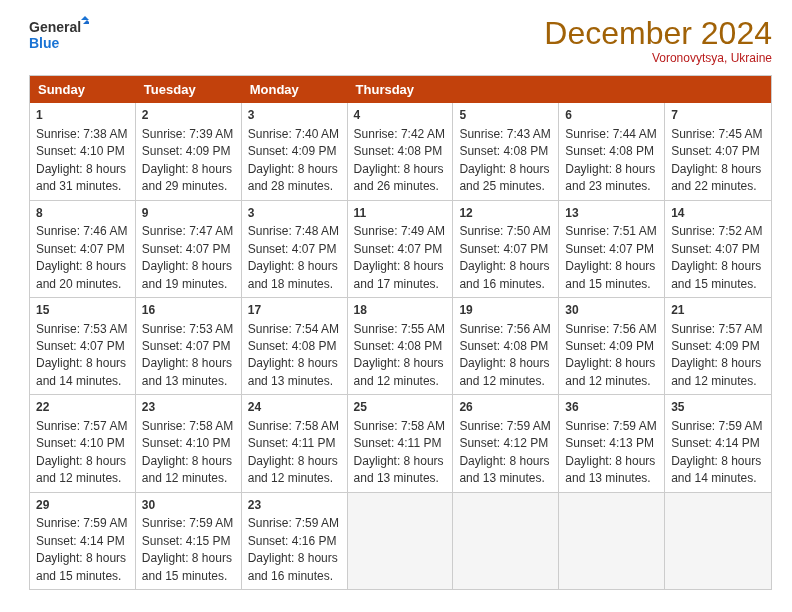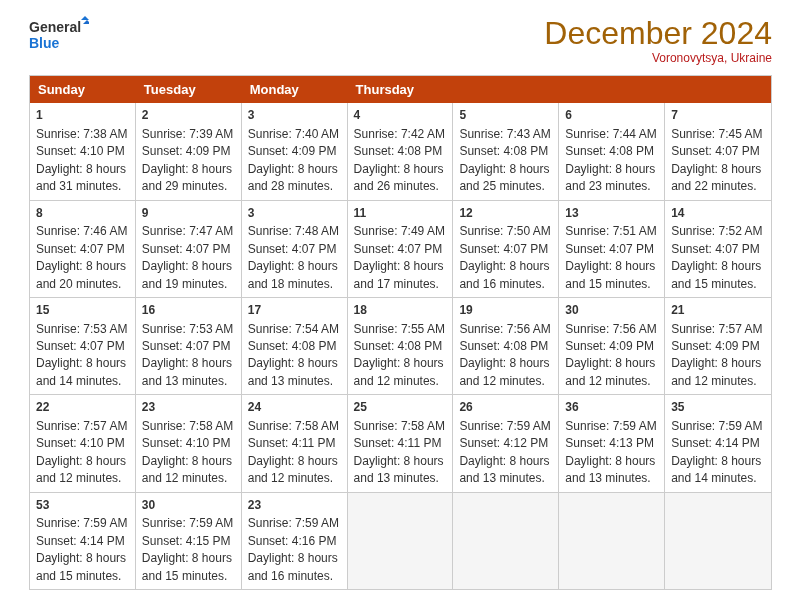--- a/index.html
+++ b/index.html
@@ -156,21 +156,21 @@
         <div class="cal-row">
           <div class="cal-cell"><span class="day-num">22</span><span class="info">Sunrise: 7:57 AM<br>Sunset: 4:10 PM<br>Daylight: 8 hours and 12 minutes.</span></div>
           <div class="cal-cell"><span class="day-num">23</span><span class="info">Sunrise: 7:58 AM<br>Sunset: 4:10 PM<br>Daylight: 8 hours and 12 minutes.</span></div>
           <div class="cal-cell"><span class="day-num">24</span><span class="info">Sunrise: 7:58 AM<br>Sunset: 4:11 PM<br>Daylight: 8 hours and 12 minutes.</span></div>
           <div class="cal-cell"><span class="day-num">25</span><span class="info">Sunrise: 7:58 AM<br>Sunset: 4:11 PM<br>Daylight: 8 hours and 13 minutes.</span></div>
           <div class="cal-cell"><span class="day-num">26</span><span class="info">Sunrise: 7:59 AM<br>Sunset: 4:12 PM<br>Daylight: 8 hours and 13 minutes.</span></div>
           <div class="cal-cell"><span class="day-num">36</span><span class="info">Sunrise: 7:59 AM<br>Sunset: 4:13 PM<br>Daylight: 8 hours and 13 minutes.</span></div>
           <div class="cal-cell"><span class="day-num">35</span><span class="info">Sunrise: 7:59 AM<br>Sunset: 4:14 PM<br>Daylight: 8 hours and 14 minutes.</span></div>
         </div>
         <div class="cal-row">
-          <div class="cal-cell"><span class="day-num">53</span><span class="info">Sunrise: 7:59 AM<br>Sunset: 4:14 PM<br>Daylight: 8 hours and 15 minutes.</span></div>
+          <div class="cal-cell"><span class="day-num">29</span><span class="info">Sunrise: 7:59 AM<br>Sunset: 4:14 PM<br>Daylight: 8 hours and 15 minutes.</span></div>
           <div class="cal-cell"><span class="day-num">30</span><span class="info">Sunrise: 7:59 AM<br>Sunset: 4:15 PM<br>Daylight: 8 hours and 15 minutes.</span></div>
           <div class="cal-cell"><span class="day-num">23</span><span class="info">Sunrise: 7:59 AM<br>Sunset: 4:16 PM<br>Daylight: 8 hours and 16 minutes.</span></div>
           <div class="cal-cell empty"></div>
           <div class="cal-cell empty"></div>
           <div class="cal-cell empty"></div>
           <div class="cal-cell empty"></div>
         </div>
       </div>
   </div>
 </div>

